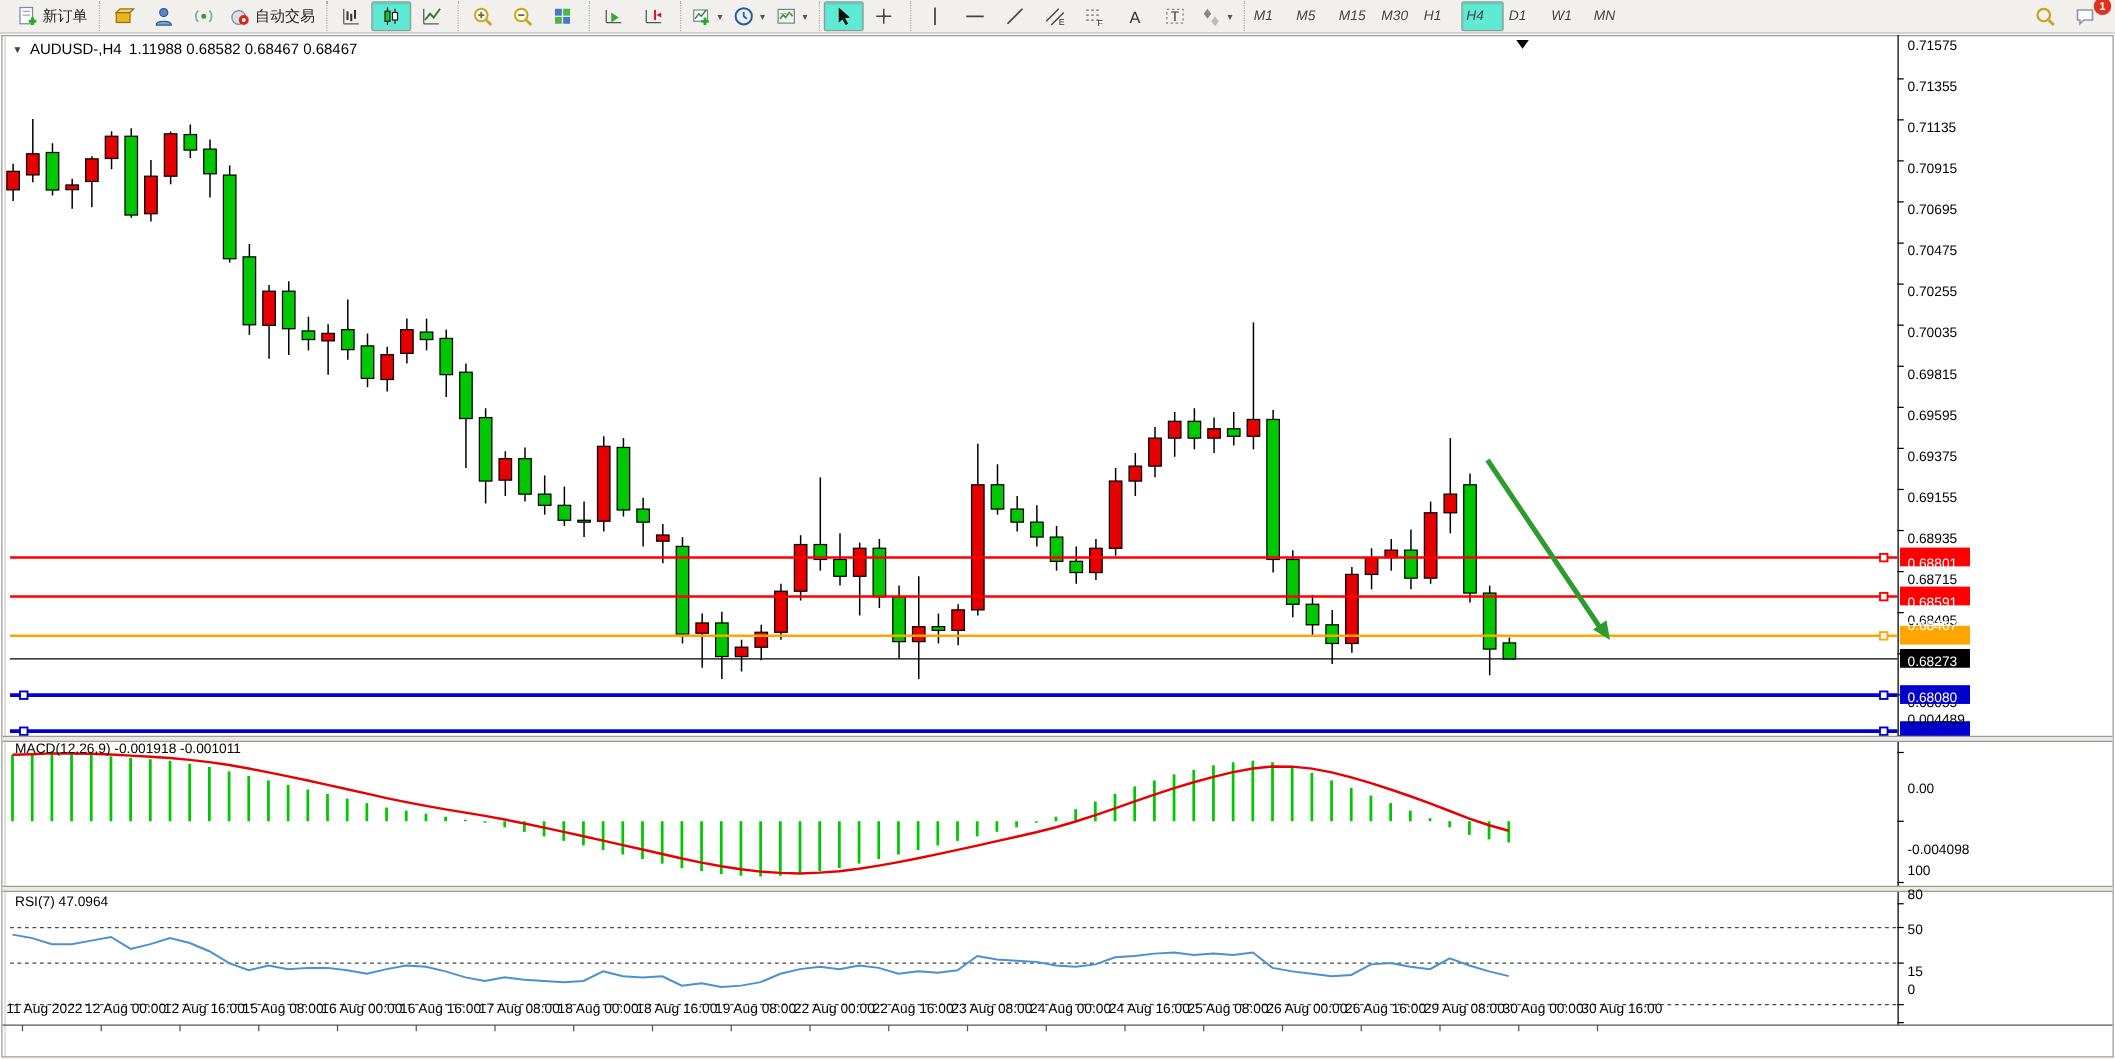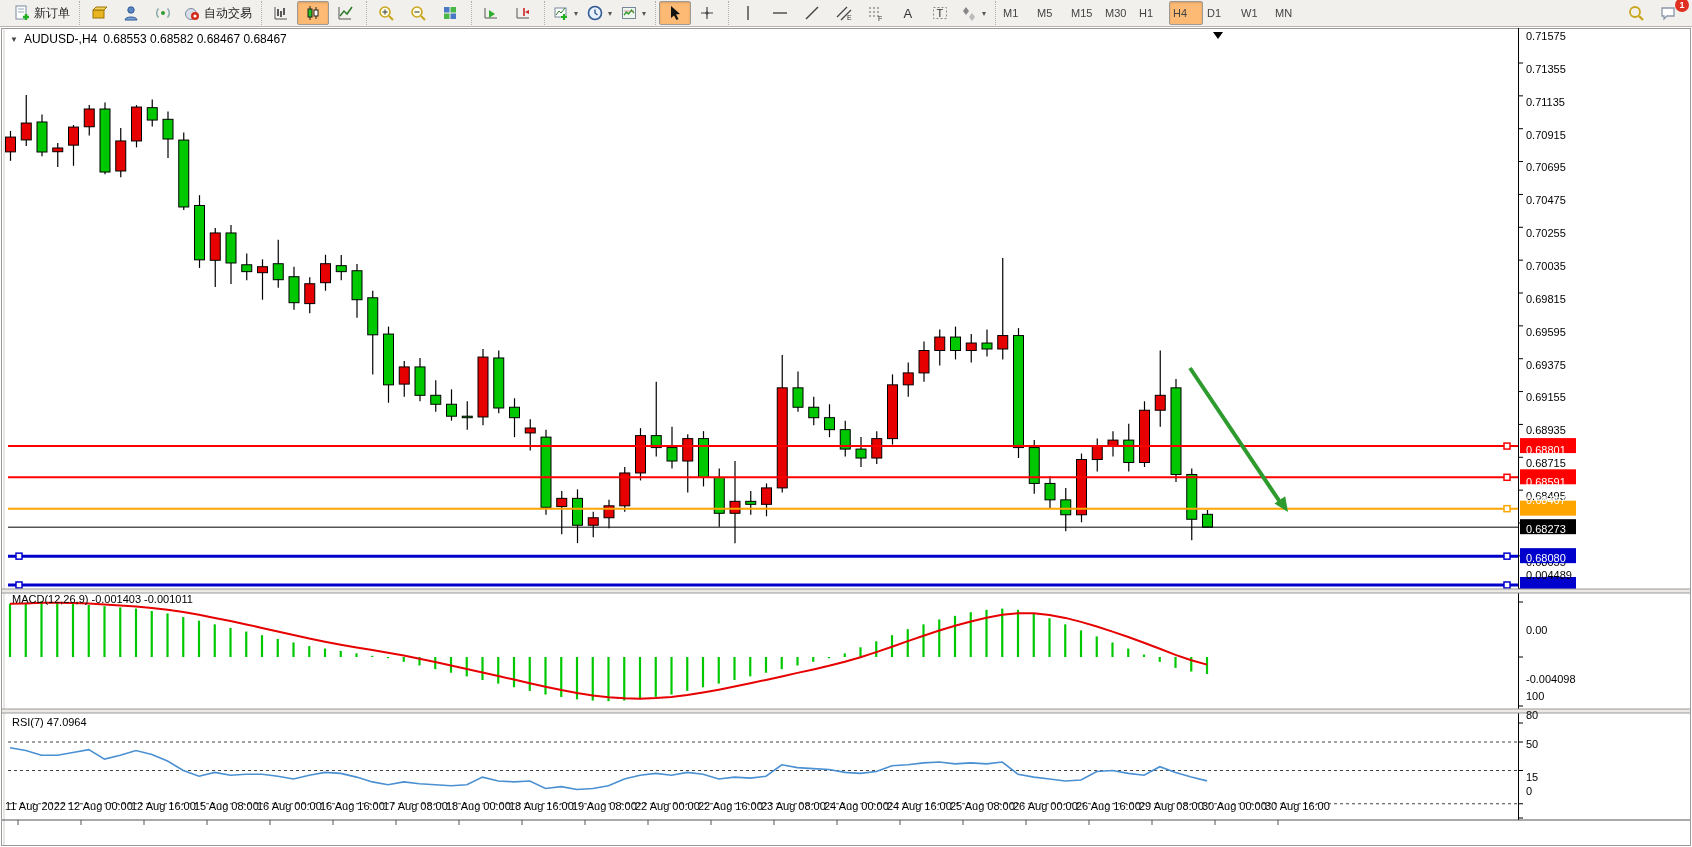--- a/index.html
+++ b/index.html
@@ -4,24 +4,24 @@
 <style>
   html,body{margin:0;padding:0;background:#d4d0c8;font-family:"Liberation Sans",sans-serif;}
   #app{position:relative;width:1692px;height:847px;background:#fff;overflow:hidden;}
   
   #toolbar{position:absolute;left:0;top:0;width:1692px;height:27px;background:#f2f0ed;
     border-bottom:1px solid #b8b4ae;display:flex;align-items:center;padding-left:6px;box-sizing:border-box;}
   .tb-group{display:flex;align-items:flex-end;height:24px;padding:0 3px;border-left:1px dotted #b5b1aa;margin-left:2px;}
   .tb-group:first-child{border-left:none;margin-left:0;}
   .tb-btn{display:inline-flex;align-items:center;justify-content:center;height:22px;min-width:24px;
     padding:0 3px;border:1px solid transparent;border-radius:2px;cursor:default;color:#333;font-size:12px;gap:3px;}
-  .tb-btn.sel{background:#fdba74;border-color:#9d9a94;box-shadow:inset 0 1px 2px rgba(0,0,0,.15);}
+  .tb-btn.sel{background:#5eead4;border-color:#9d9a94;box-shadow:inset 0 1px 2px rgba(0,0,0,.15);}
   .tb-btn .cn{font-size:12px;color:#222;white-space:nowrap;}
   .tb-btn svg{display:block;}
-  .tf{font-size:11px;color:#444;min-width:26px;}
+  .tf{font-size:11px;color:#444;min-width:26px;font-style:italic;}
   .drop{font-size:8px;color:#555;margin-left:1px;}
   #tb-right{margin-left:auto;display:flex;align-items:center;padding-right:8px;}
   .badge{position:absolute;top:-4px;right:-6px;background:#e03020;color:#fff;border-radius:50%;
     width:14px;height:14px;font-size:9px;display:flex;align-items:center;justify-content:center;font-weight:bold;}
   
   #chartwrap{position:absolute;left:0;top:27px;width:1692px;height:820px;background:#fff;}
   #chart-svg{position:absolute;left:0;top:0;}
   #chart-title{position:absolute;left:10px;top:5px;font-size:12px;color:#000;display:flex;align-items:center;gap:6px;}
   #chart-title .tri{font-size:8px;color:#444;}
   .ind-label{position:absolute;font-size:11px;color:#000;}
@@ -682,22 +682,22 @@
         <line x1="1152" y1="793" x2="1152" y2="798" stroke="#555"></line>
         <text x="1139" y="783" font-size="11" fill="#000">29 Aug 08:00</text>
         <line x1="1215" y1="793" x2="1215" y2="798" stroke="#555"></line>
         <text x="1202" y="783" font-size="11" fill="#000">30 Aug 00:00</text>
         <line x1="1278" y1="793" x2="1278" y2="798" stroke="#555"></line>
         <text x="1265" y="783" font-size="11" fill="#000">30 Aug 16:00</text>
       </svg>
     <div id="chart-title">
       <span class="tri">▼</span>
       <span>AUDUSD-,H4</span>
-      <span>0.68553 0.68582 0.68467 0.68467</span>
+      <span>1.11988 0.68582 0.68467 0.68467</span>
     </div>
     <div class="ind-label" style="left:12px;top:566px;">
-      <span>MACD(12,26,9)</span> <span>-0.001403 -0.001011</span>
+      <span>MACD(12,26,9)</span> <span>-0.001918 -0.001011</span>
     </div>
     <div class="ind-label" style="left:12px;top:689px;">
       <span>RSI(7)</span> <span>47.0964</span>
     </div>
   </div>
 </div>
 
 </body></html>

